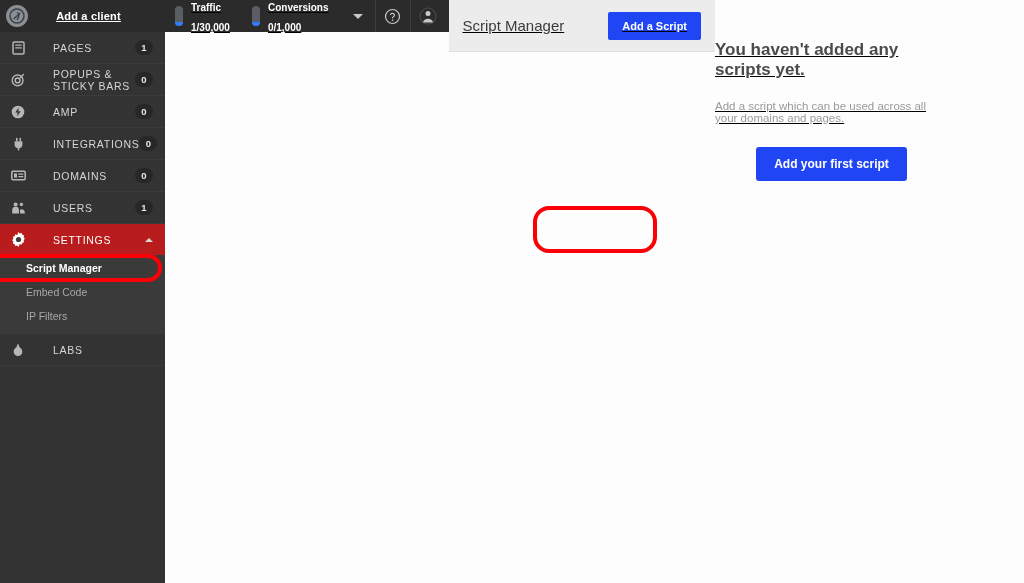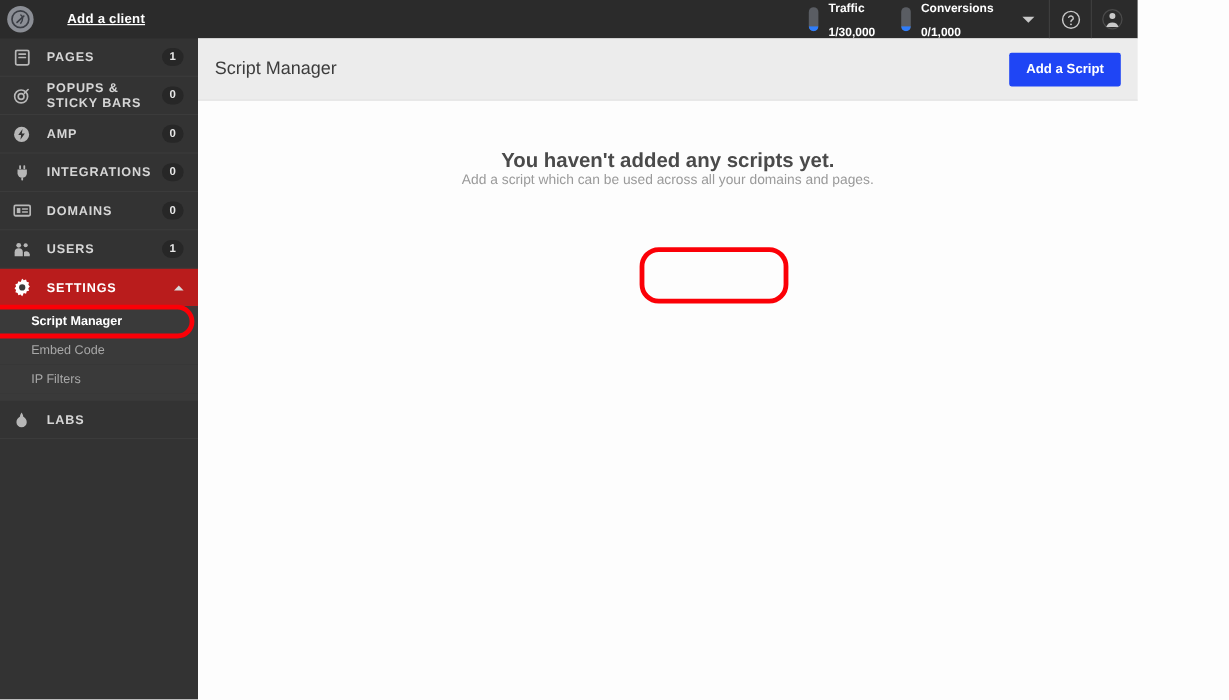--- a/index.html
+++ b/index.html
@@ -46,23 +46,23 @@
     position: relative;
   }
   .nav-item.active { background: #b91c1c; }
   .nav-icon {
     width: 18px; flex: 0 0 18px;
     display: flex; align-items: center; justify-content: center;
     color: #b7b7b7;
   }
   .nav-item.active .nav-icon { color: #ffffff; }
   .nav-label {
-    margin-left: 12px;
+    margin-left: 26px;
     color: #d6d6d6;
-    font-size: 10.5px; font-weight: bold;
+    font-size: 10.5px; font-weight: normal;
     letter-spacing: .7px;
     text-transform: uppercase;
     flex: 1;
   }
   .nav-item.active .nav-label { color: #ffffff; }
   .badge {
     min-width: 18px; height: 15px;
     border-radius: 8px;
     background: #272727;
     color: #e8e8e8;
@@ -83,21 +83,21 @@
     background: #3a3a3a;
     color: #a8a8a8;
     font-size: 10.5px;
     cursor: pointer;
   }
   .sub-item.current { color: #ffffff; font-weight: bold; }
   .sub-spacer { height: 6px; background: #3a3a3a; }
   .sidebar-fill { flex: 1; background: #333333; }
 
   
-  .main { flex: 1; height: 583px; display: flex; flex-direction: column; background: #fdfdfd; }
+  .main { flex: 1; height: 583px; display: flex; flex-direction: row; background: #fdfdfd; text-decoration: underline; }
   .topbar {
     height: 32px; background: #2b2b2b;
     display: flex; align-items: center; justify-content: flex-end;
     padding-right: 4px;
   }
   .metric {
     display: flex; align-items: center;
     padding: 0 12px 0 10px;
     height: 32px;
   }
@@ -140,21 +140,21 @@
     border: none; border-radius: 2px;
     padding: 8px 14px; cursor: pointer; margin-left: 44px;
   }
 
   .content {
     flex: 1; background: #fdfdfd;
     display: flex; flex-direction: column; align-items: center;
     padding-top: 40px;
   }
   .empty-title { font-size: 17px; font-weight: bold; color: #4a4a4a; }
-  .empty-sub { font-size: 11.5px; color: #9a9a9a; margin-top: 0; }
+  .empty-sub { font-size: 11.5px; color: #9a9a9a; margin-top: 20px; }
   .cta-wrap { margin-top: 23px; position: relative; }
   .btn-cta {
     background: #1f45f5; color: #ffffff;
     font-size: 12px; font-weight: bold;
     border: none; border-radius: 3px;
     padding: 10px 18px; cursor: pointer;
   }
 
   
   .anno {
@@ -334,18 +334,21 @@
     </div>
 
     <div class="page-header">
       <div class="page-title">Script Manager</div>
       <button class="btn-primary">Add a Script</button>
     </div>
 
     <div class="content">
       <div class="empty-title">You haven't added any scripts yet.</div>
       <div class="empty-sub">Add a script which can be used across all your domains and pages.</div>
+      <div class="cta-wrap">
+        <button class="btn-cta">Add your first script</button>
+      </div>
     </div>
   </div>
 
   <div class="anno" id="anno-cta"></div>
   <div class="anno" id="anno-sidebar"></div>
 </div>
 
 </body></html>

